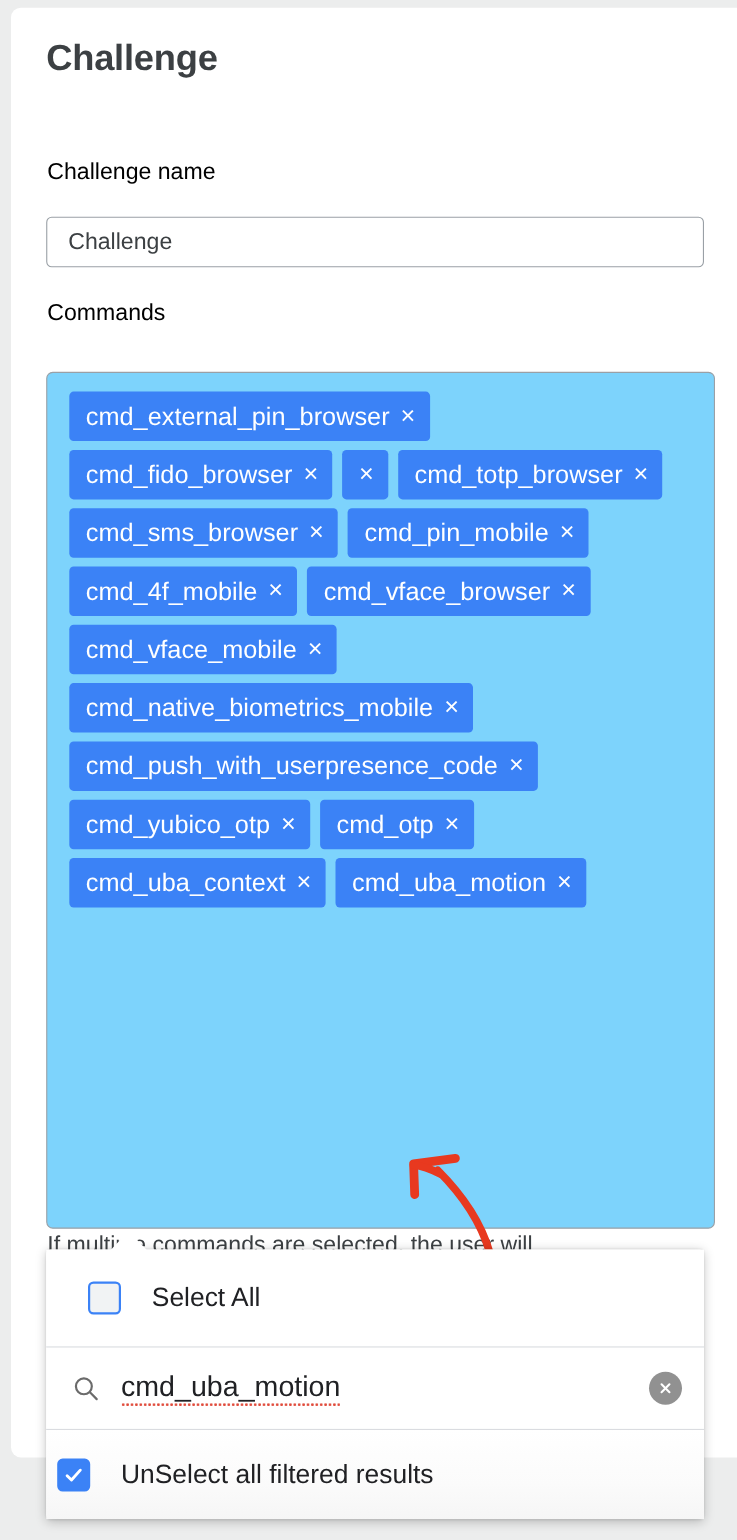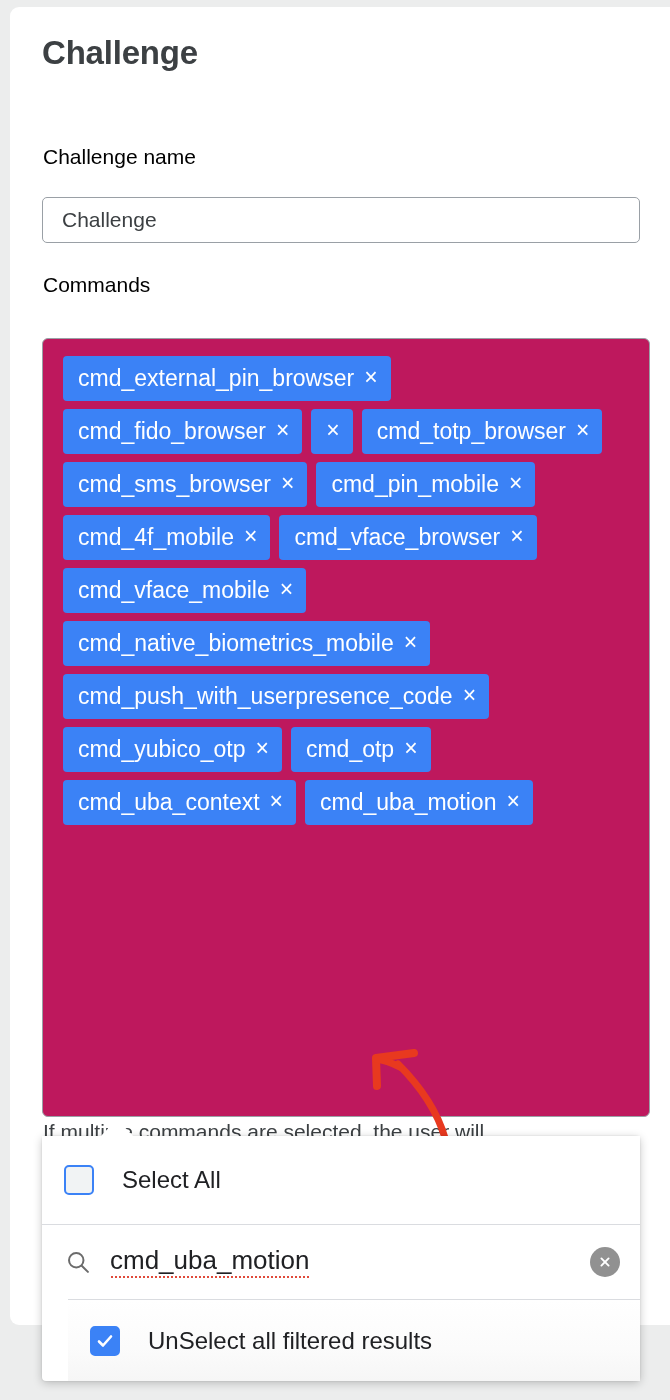--- a/index.html
+++ b/index.html
@@ -71,21 +71,21 @@
 
   
   .chips-box {
     position: absolute;
     left: 32px;
     top: 331px;
     width: 608px;
     height: 779px;
     border: 1px solid #9aa0a6;
     border-radius: 6px;
-    background: #be185d;
+    background: #7dd3fc;
     padding: 17px 12px 0 20px;
     overflow: hidden;
   }
   .chips-flow {
     display: flex;
     flex-wrap: wrap;
     gap: 8px 9px;
     align-content: flex-start;
   }
   .chip {
@@ -159,21 +159,21 @@
   .dd-row {
     position: relative;
     background: #fff;
   }
   .dd-sep { border-top: 1px solid #dadce0; }
 
   .dd-select-all {
     display: flex;
     align-items: center;
     height: 88px;
-    padding-left: 22px;
+    padding-left: 38px;
     gap: 28px;
     cursor: pointer;
   }
 
   .cb {
     width: 30px;
     height: 30px;
     border-radius: 5px;
     flex: 0 0 auto;
     display: inline-flex;
@@ -231,25 +231,24 @@
     display: inline-flex;
     align-items: center;
     justify-content: center;
     cursor: pointer;
   }
 
   .dd-unselect {
     display: flex;
     align-items: center;
     height: 82px;
-    padding-left: 22px;
+    padding-left: 10px;
     gap: 28px;
     cursor: pointer;
     background: linear-gradient(180deg, #ffffff 0%, #fbfbfb 60%, #f6f6f6 100%);
-    margin-left: 26px;
   }
 </style>
 </head>
 <body>
 
 <div id="root">
 
   <div class="card">
 
     <div class="page-title">Challenge</div>

